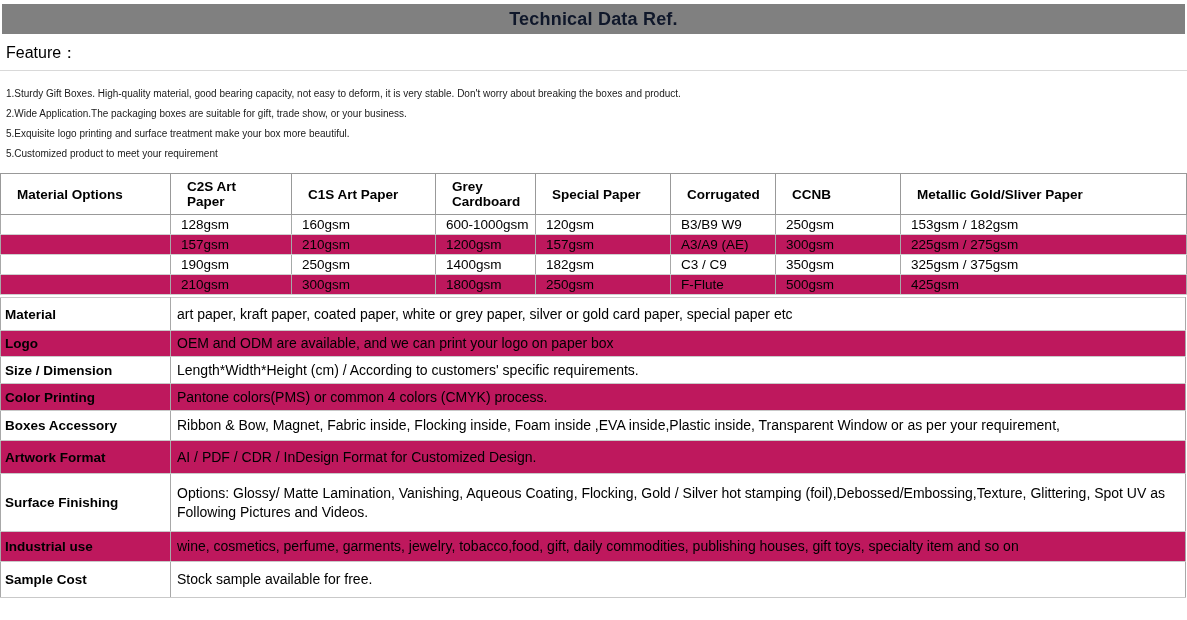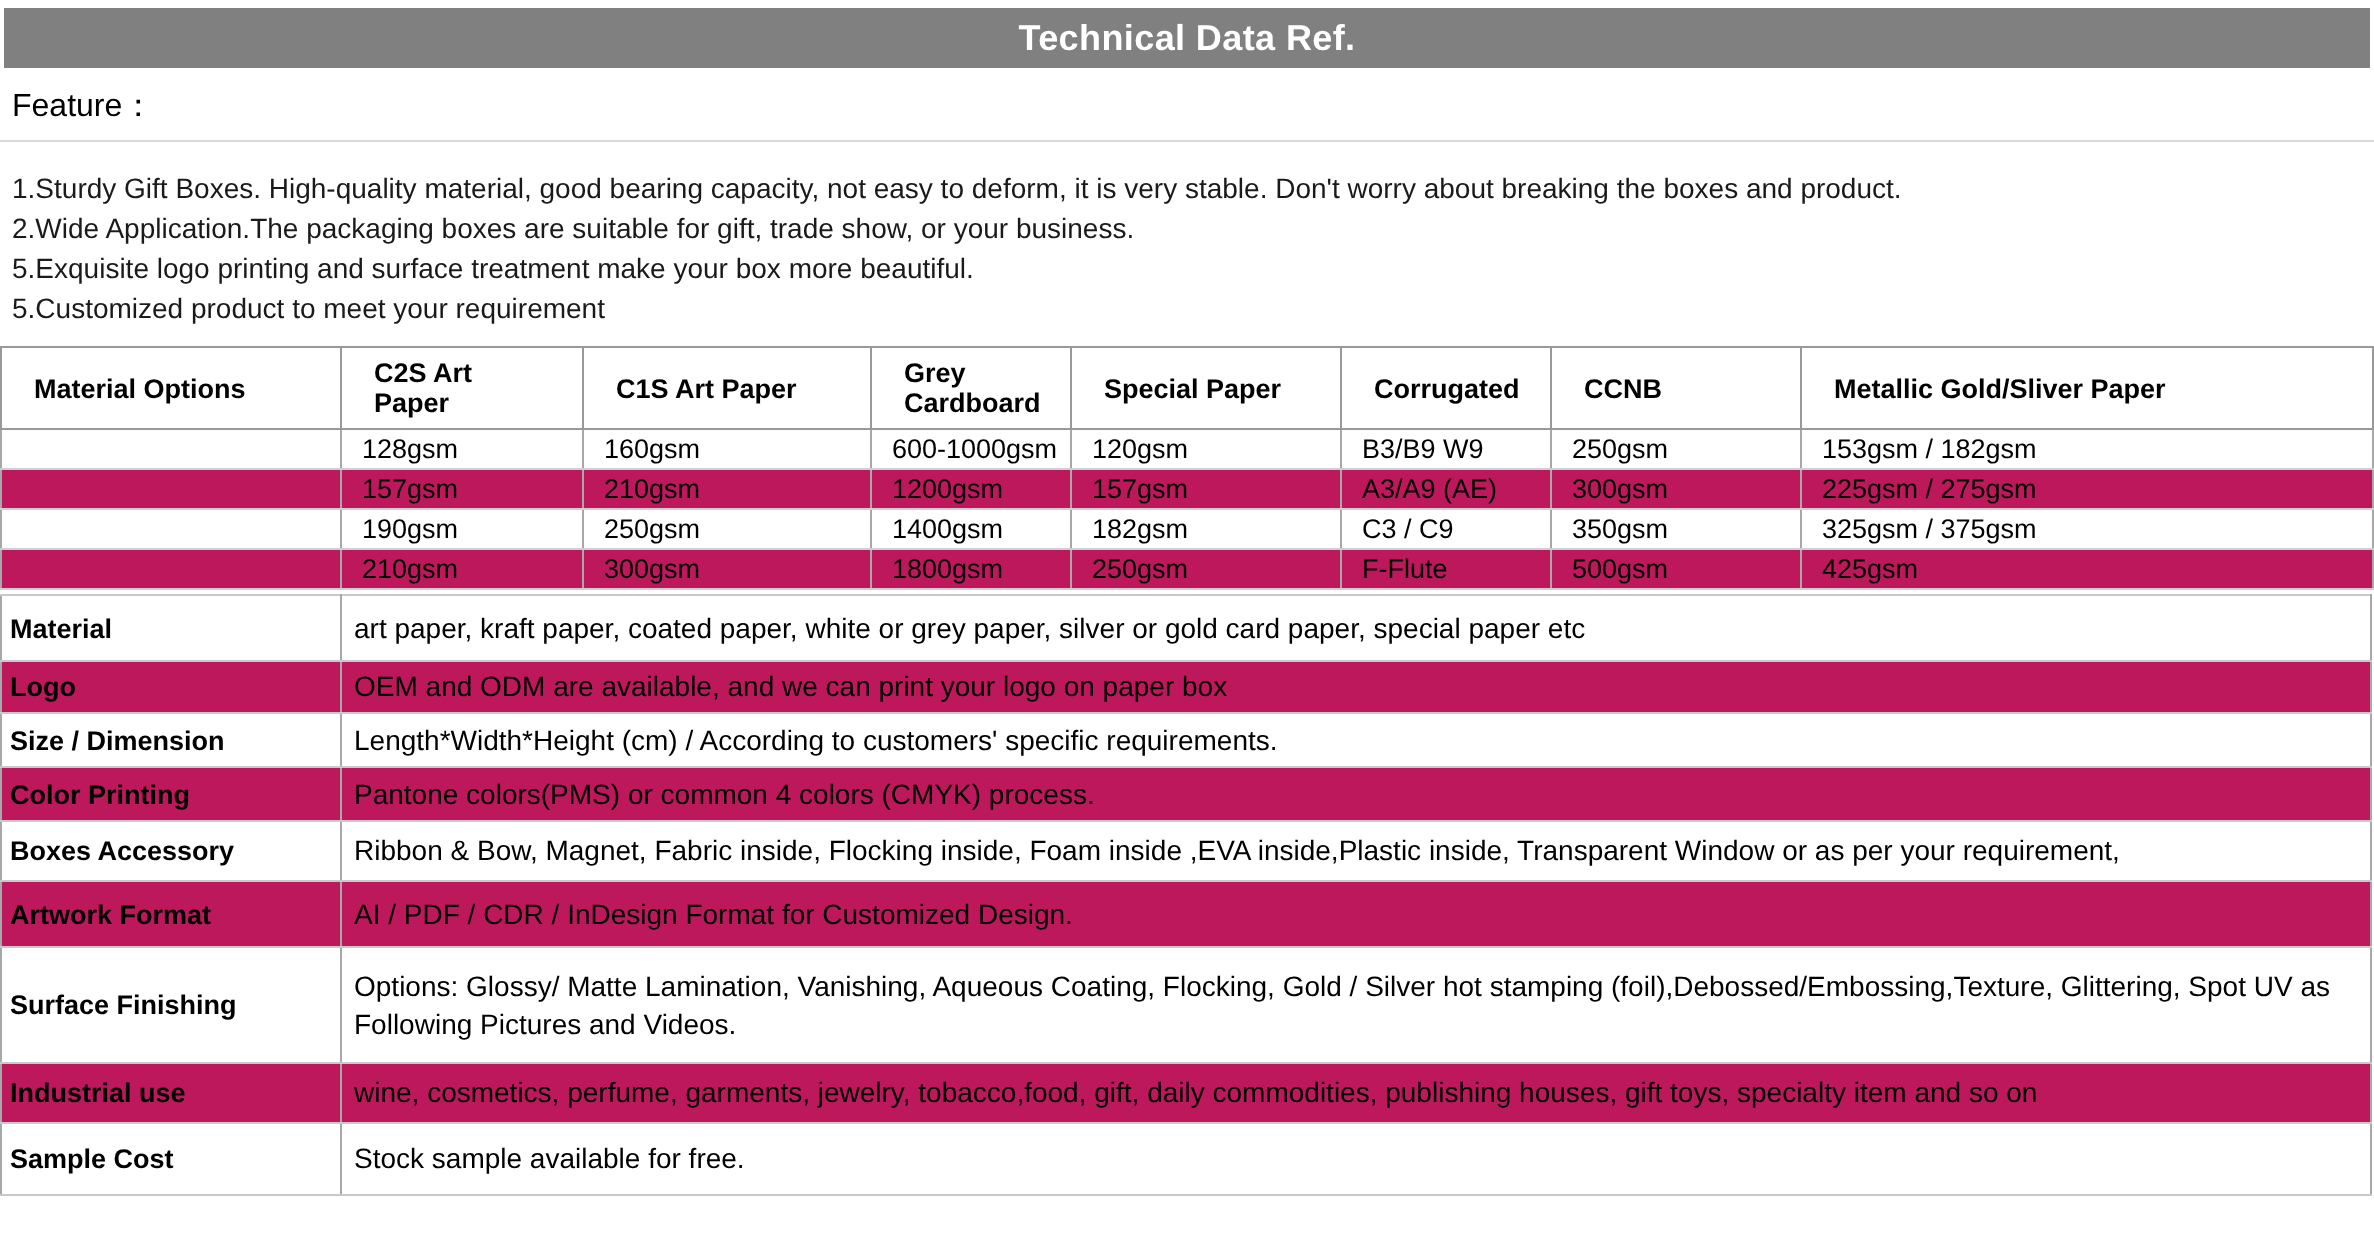--- a/index.html
+++ b/index.html
@@ -14,32 +14,32 @@
   }
   .title-bar {
     margin: 4px 2px 0 2px;
     height: 30px;
     background: #808080;
     display: flex;
     align-items: center;
     justify-content: center;
     font-size: 18px;
     font-weight: bold;
-    color: #ffffff;
+    color: #0f172a;
     letter-spacing: 0.2px;
   }
   .feature-heading {
     font-size: 16px;
     font-weight: normal;
     padding: 9px 6px 6px 6px;
     border-bottom: 1px solid #d9d9d9;
   }
   .features {
     padding: 13px 6px 0 6px;
-    font-size: 14px;
+    font-size: 10px;
     line-height: 20px;
     color: #1a1a1a;
   }
   .features div { white-space: nowrap; }
 
   table {
     border-collapse: collapse;
     table-layout: fixed;
     width: 1186px;
   }

